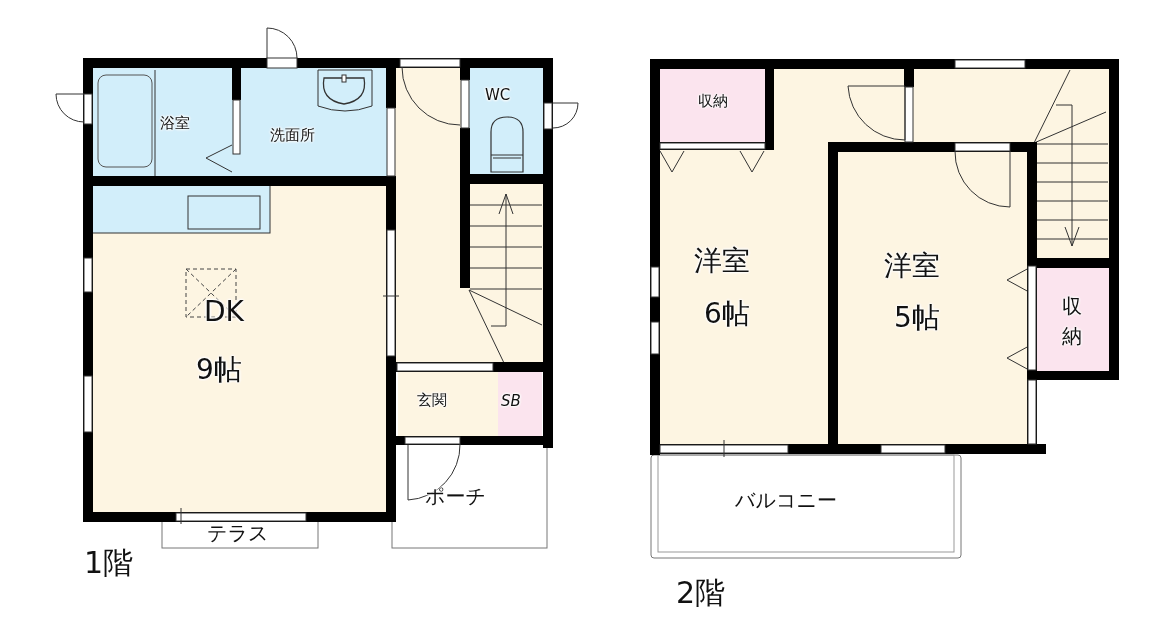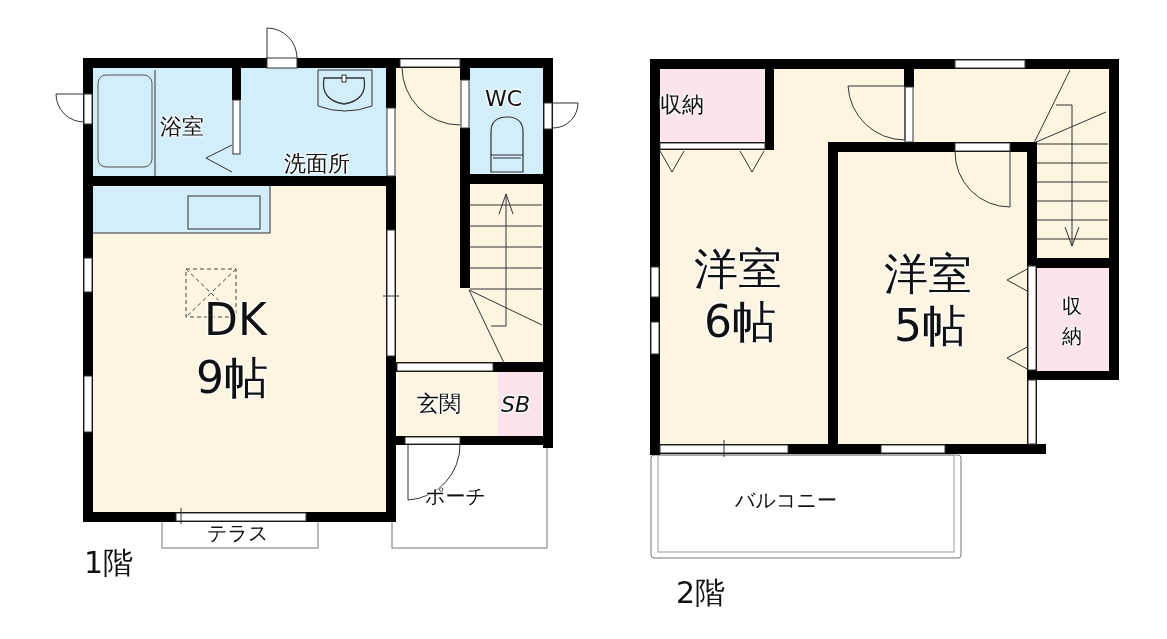--- a/index.html
+++ b/index.html
@@ -1,21 +1,21 @@
 <!DOCTYPE html>
 <html><head>
 <meta charset="utf-8">
 <style>
   html,body{margin:0;padding:0;background:#ffffff;}
   body{width:1167px;height:639px;position:relative;overflow:hidden;font-family:"DejaVu Sans","Liberation Sans",sans-serif;}
   svg{position:absolute;left:0;top:0;}
   .lbl{position:absolute;color:#111;white-space:nowrap;text-align:center;line-height:1;
        text-shadow:0 0 3px #fff,0 0 3px #fff,0 0 3px #fff,0 0 3px #fff;}
-  .big{font-size:44px;}
-  .med{font-size:22px;}
+  .big{font-size:28px;}
+  .med{font-size:15px;}
   .sm{font-size:20px;}
   .floor{font-size:30px;}
 </style>
 </head>
 <body>
 
 <svg width="1167" height="639" viewBox="0 0 1167 639">
 
   <rect x="162" y="518" width="156" height="30" fill="#fff" stroke="#777" stroke-width="1"></rect>
   <rect x="392" y="442" width="155" height="106" fill="#fff" stroke="#777" stroke-width="1"></rect>
@@ -166,31 +166,31 @@
   </g>
   <line x1="724" y1="440" x2="724" y2="457" stroke="#333" stroke-width="1"></line>
 
   <g fill="none" stroke="#333" stroke-width="1">
     <path d="M848,86 L905,86 L905,140 A57,57 0 0 1 848,86"></path>
     <path d="M955,151 A55,55 0 0 0 1010,207 L1010,151"></path>
   </g>
 </svg>
 
 <div class="lbl med" style="left:160px;top:116px;text-align:right;">浴室</div>
-<div class="lbl med" style="left:284px;top:128px;margin-top:25px;">洗面所</div>
+<div class="lbl med" style="left:270px;top:128px;">洗面所</div>
 <div class="lbl med" style="left:485px;top:88px;">WC</div>
 <div class="lbl big" style="left:204px;top:298px;">DK</div>
 <div class="lbl big" style="left:196px;top:356px;">9帖</div>
 <div class="lbl med" style="left:417px;top:393px;">玄関</div>
 <div class="lbl med" style="left:501px;top:394px;font-style:italic;">SB</div>
 <div class="lbl sm" style="left:425px;top:486px;">ポーチ</div>
 <div class="lbl sm" style="left:207px;top:523px;text-align:right;">テラス</div>
 <div class="lbl floor" style="left:84px;top:548px;">1階</div>
 
-<div class="lbl med" style="left:660px;top:94px;">収納</div>
+<div class="lbl med" style="left:698px;top:94px;">収納</div>
 <div class="lbl big" style="left:694px;top:247px;">洋室</div>
 <div class="lbl big" style="left:704px;top:300px;">6帖</div>
 <div class="lbl big" style="left:884px;top:252px;">洋室</div>
 <div class="lbl big" style="left:894px;top:304px;">5帖</div>
 <div class="lbl sm" style="left:1062px;top:296px;">収</div>
 <div class="lbl sm" style="left:1062px;top:326px;">納</div>
 <div class="lbl sm" style="left:735px;top:490px;">バルコニー</div>
 <div class="lbl floor" style="left:676px;top:578px;">2階</div>
 
 </body></html>

